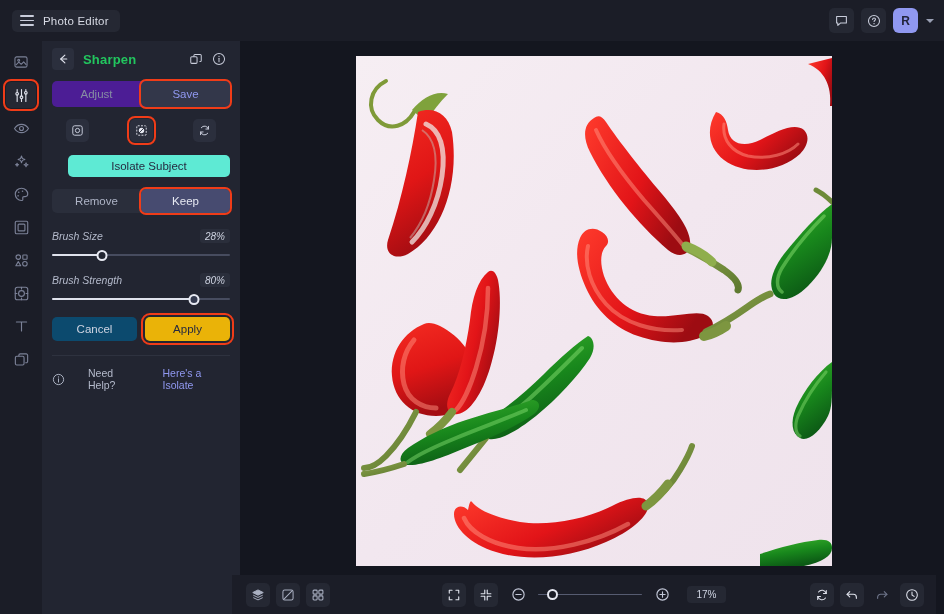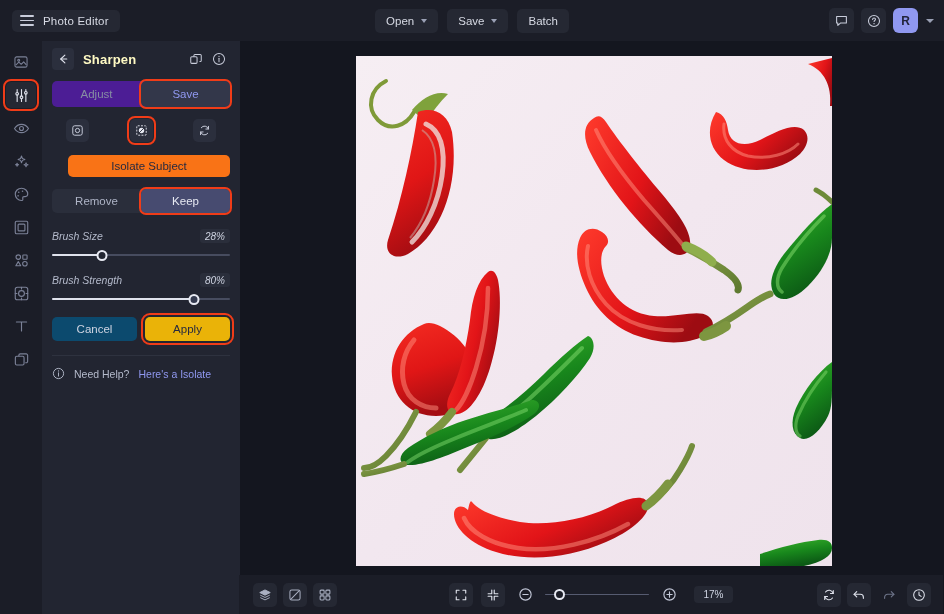--- a/index.html
+++ b/index.html
@@ -79,21 +79,21 @@
     background: #222531;
   }
   .panel-head {
     height: 36px; display: flex; align-items: center; padding: 0 12px 0 14px;
   }
   .back-btn {
     width: 22px; height: 22px; border-radius: 4px; background: #2b2f3d;
     display: flex; align-items: center; justify-content: center;
     cursor: pointer; margin-left: -4px;
   }
-  .panel-title { color: #fef9c3; font-size: 13px; font-weight: bold;
+  .panel-title { color: #22c55e; font-size: 13px; font-weight: bold;
                  margin-left: 9px; flex: 1; letter-spacing: .2px; }
   .head-ic { width: 18px; height: 18px; display:flex; align-items:center;
              justify-content:center; cursor: pointer; margin-left: 5px; }
 
   .tabs {
     margin: 4px 10px 0 10px; height: 26px; background: #4c1d95;
     border-radius: 5px; display: flex; position: relative;
   }
   .tab { flex: 1; display: flex; align-items: center; justify-content: center;
          font-size: 11.5px; color: #868da3; cursor: pointer; border-radius: 5px; }
@@ -104,21 +104,21 @@
     display: flex; justify-content: space-between; align-items: center;
     margin: 12px 24px 0 24px;
   }
   .tool {
     width: 23px; height: 23px; border-radius: 5px; background: #2b2f3d;
     display: flex; align-items: center; justify-content: center; cursor: pointer;
   }
   .tool.hl { outline: 2.5px solid #f03c18; outline-offset: 1.5px; }
 
   .isolate {
-    margin: 13px 10px 0 26px; height: 22px; background: #f97316;
+    margin: 13px 10px 0 26px; height: 22px; background: #5eead4;
     border-radius: 5px; color: #262a40; font-size: 11.5px;
     display: flex; align-items: center; justify-content: center;
     cursor: pointer; font-weight: 500;
   }
 
   .seg {
     margin: 12px 10px 0 10px; height: 24px; background: #2a2e3b;
     border-radius: 5px; display: flex; position: relative;
   }
   .seg-btn { flex: 1; display: flex; align-items: center; justify-content: center;
@@ -156,38 +156,38 @@
   .apply {
     flex: 1; height: 24px; background: #eab308; border-radius: 5px;
     color: #262a40; font-size: 11.5px; display: flex; align-items: center;
     justify-content: center; cursor: pointer; font-weight: 500;
   }
   .apply.hl { outline: 2.5px solid #f03c18; outline-offset: 2px; }
 
   .divider { margin: 14px 10px 0 10px; height: 1px; background: #2e323f; }
 
   .help {
-    margin: 11px 10px 0 10px; display: flex; align-items: center; gap: 9px;
+    margin: 11px 10px 0 10px; display: flex; align-items: center; gap: 23px;
     font-size: 10.5px; color: #b4bacb; cursor: pointer;
   }
   .help a { color: #9098f0; text-decoration: none; }
 
   
   .canvas {
     position: absolute; left: 240px; top: 41px; width: 704px; height: 534px;
     background: #14161f; overflow: hidden;
   }
   .photo {
     position: absolute; left: 116px; top: 15px; width: 476px; height: 510px;
     background: #f3e9f0; overflow: hidden;
   }
 
   
   .bottombar {
-    position: absolute; left: 239px; top: 575px; width: 704px; height: 39px;
+    position: absolute; left: 232px; top: 575px; width: 704px; height: 39px;
     background: #1b1d27; display: flex; align-items: center;
   }
   .bb-left { display: flex; gap: 6px; margin-left: 14px; }
   .bb-center {
     position: absolute; left: 0; right: 0; display: flex; align-items: center;
     justify-content: center; gap: 8px; pointer-events: none;
   }
   .bb-center > * { pointer-events: auto; }
   .bb-right { position: absolute; right: 12px; display: flex; gap: 6px; }
   .bb-ic {
@@ -217,33 +217,20 @@
     <div class="menu-btn">
       <span class="hamburger">
         <span></span>
           <span></span>
           <span></span>
       </span>
       <span class="menu-label">Photo Editor</span>
     </div>
   </div>
 
-  <div class="top-center">
-    <button class="tbtn">
-      <span>Open</span>
-      <span class="caret"></span>
-    </button>
-    <button class="tbtn">
-      <span>Save</span>
-      <span class="caret"></span>
-    </button>
-    <button class="tbtn">
-      <span>Batch</span>
-    </button>
-  </div>
 
   <div class="top-right">
     <div class="icon-sq">
       <svg width="13" height="13" viewBox="0 0 16 16" fill="none" stroke="#c9cddb" stroke-width="1.3">
         <path d="M2 3h12v8H7l-3.5 3V11H2z" stroke-linejoin="round"></path>
       </svg>
     </div>
     <div class="icon-sq">
       <svg width="14" height="14" viewBox="0 0 16 16" fill="none" stroke="#c9cddb" stroke-width="1.2">
         <circle cx="8" cy="8" r="6.3"></circle>

